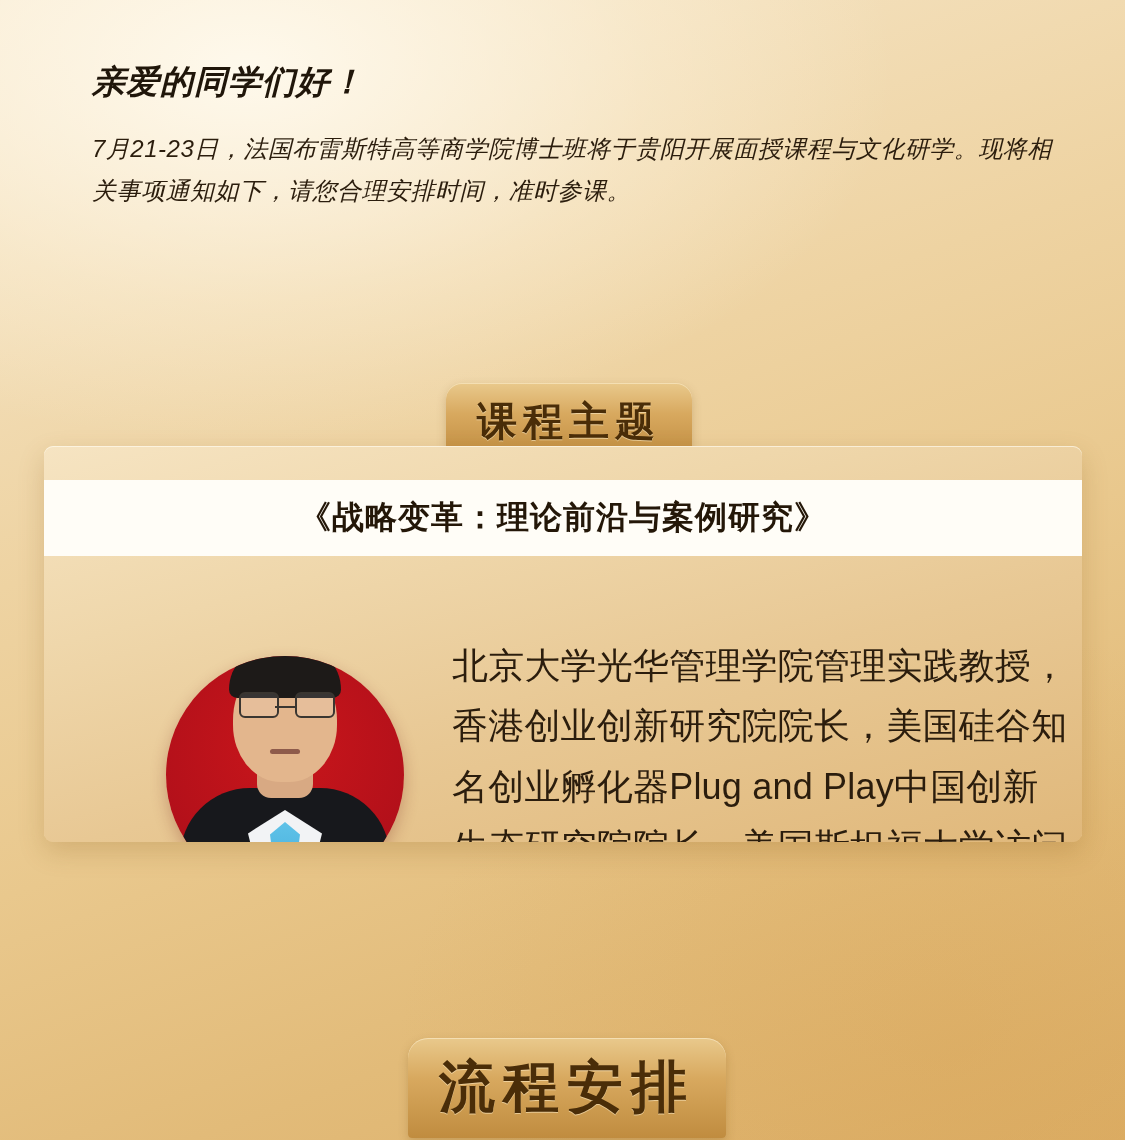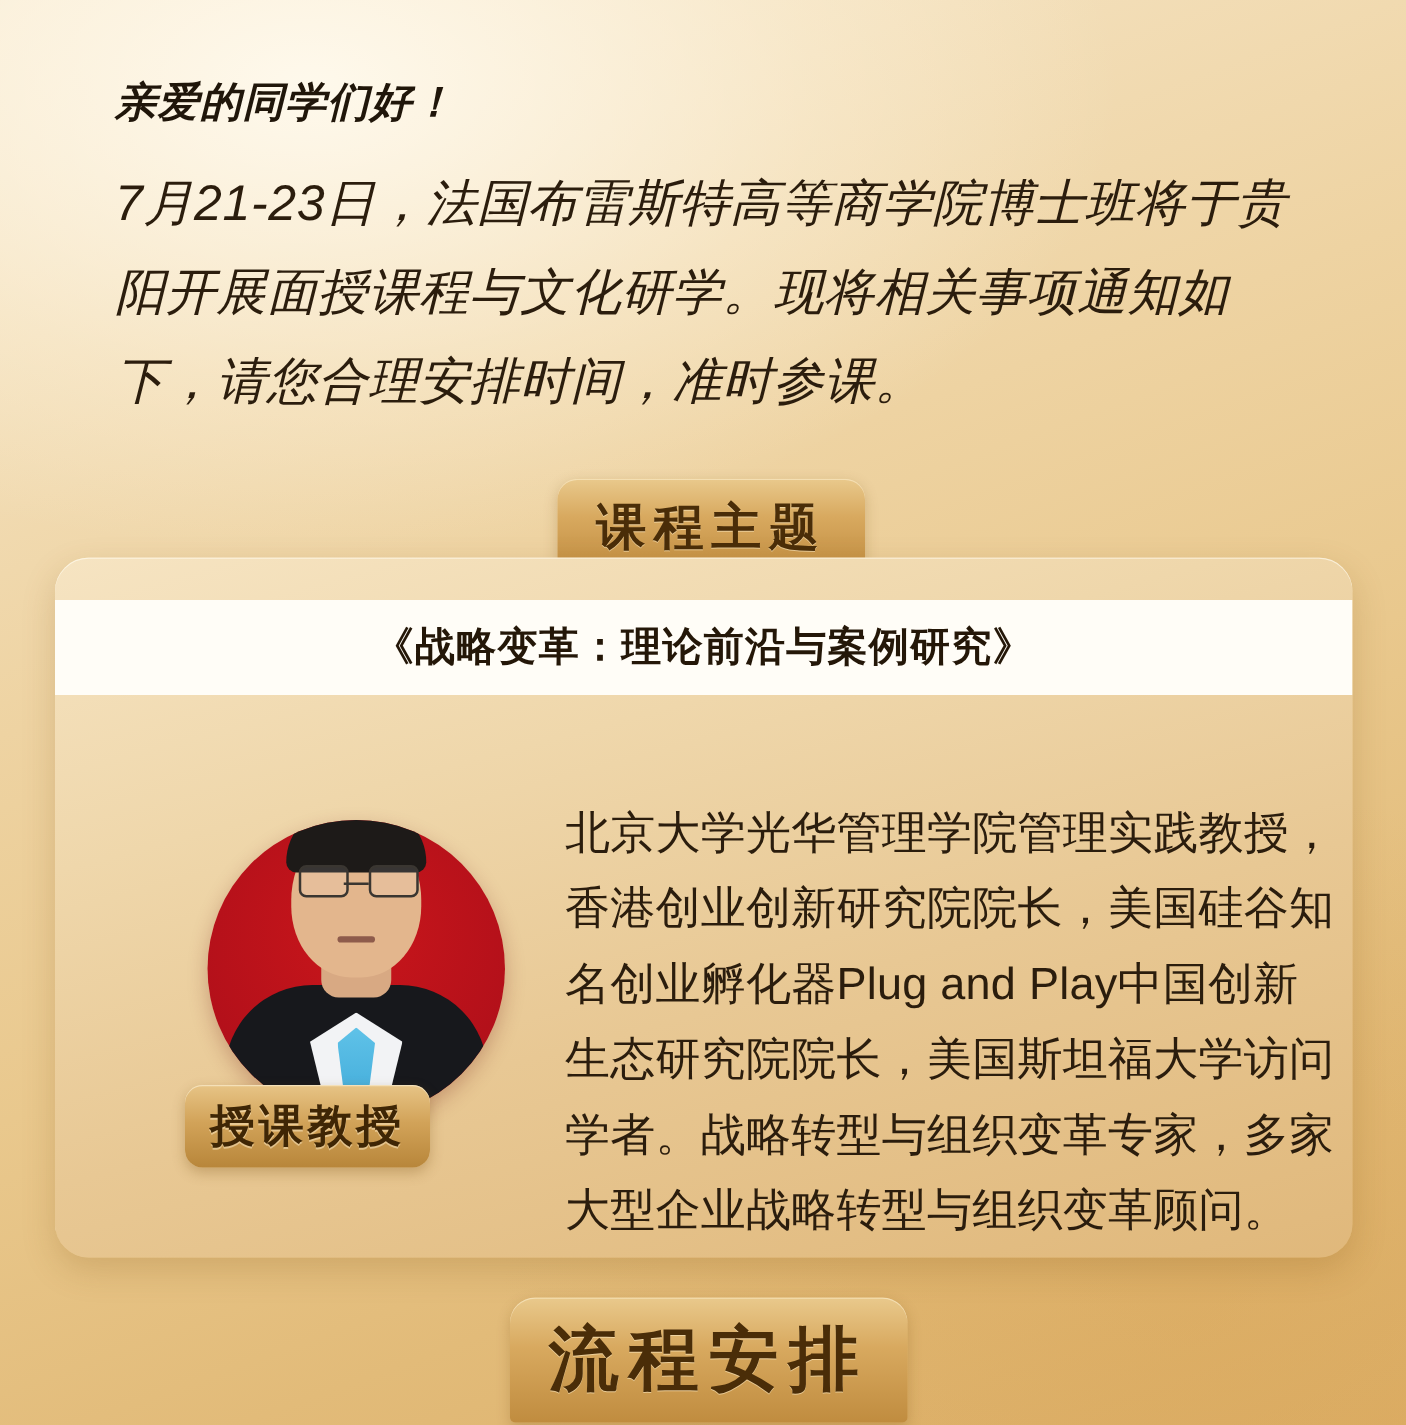--- a/index.html
+++ b/index.html
@@ -42,21 +42,21 @@
   }
   .greeting {
     font-size: 33px;
     font-weight: bold;
     letter-spacing: 1px;
     color: #20160a;
     margin: 0 0 26px 0;
     line-height: 1.2;
   }
   .intro-body {
-    font-size: 40px;
+    font-size: 24px;
     line-height: 1.78;
     color: #2b1d0d;
     margin: 0;
     text-indent: 0;
     letter-spacing: 0.5px;
   }
 
   
   .ribbon {
     position: absolute;
@@ -87,22 +87,22 @@
     letter-spacing: 8px;
     border-radius: 20px 20px 4px 4px;
   }
 
   
   .card {
     position: absolute;
     left: 44px;
     top: 446px;
     width: 1038px;
-    height: 560px;
-    border-radius: 27px;
+    height: 396px;
+    border-radius: 9px;
     background: linear-gradient(165deg, #f6e4c2 0%, #efd7ab 30%, #e8c894 60%, #e0b87b 100%);
     box-shadow: 0 10px 26px rgba(130, 85, 25, 0.22), inset 0 1px 0 rgba(255,252,240,0.65);
     overflow: hidden;
   }
   .card-title-strip {
     position: absolute;
     left: 0;
     top: 34px;
     width: 100%;
     height: 76px;

